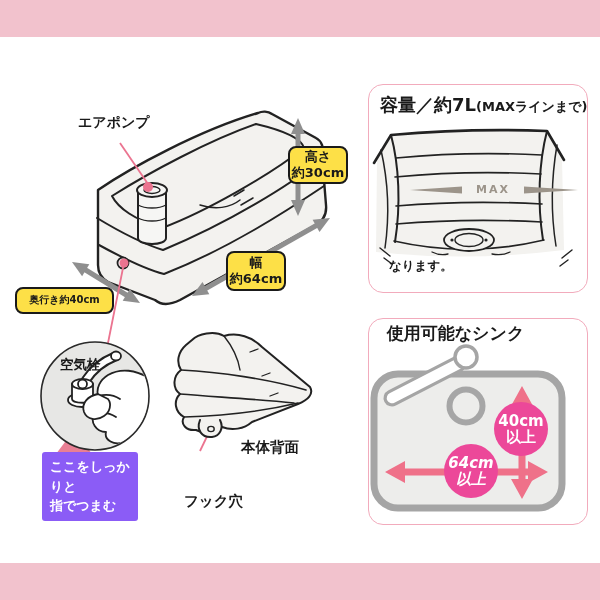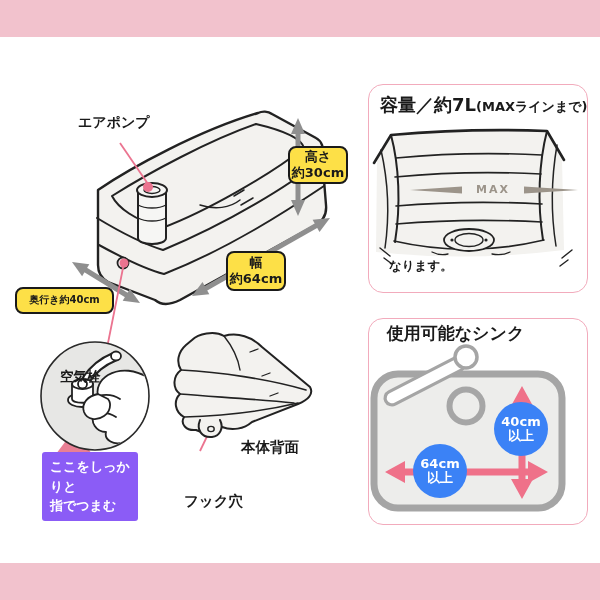--- a/index.html
+++ b/index.html
@@ -14,38 +14,38 @@
   #art{position:absolute;left:0;top:0;z-index:2;}
   .txt{position:absolute;z-index:3;color:#1A1A1A;font-weight:bold;}
   .pre{white-space:pre-line;}
   .dimbox{position:absolute;z-index:3;background:#fde047;border:2px solid #1A1A1A;border-radius:8px;
           display:flex;align-items:center;justify-content:center;text-align:center;
           font-weight:bold;color:#1A1A1A;box-sizing:border-box;line-height:1.25;}
   #air-pump-label{left:78px;top:114px;font-size:14px;}
   #height-box{left:288px;top:146px;width:60px;height:38px;font-size:13px;}
   #width-box{left:226px;top:251px;width:60px;height:40px;font-size:13px;}
   #depth-box{left:15px;top:271px;width:99px;height:27px;font-size:10px;margin-top:16px;}
-  #valve-label{left:60px;top:368px;font-size:13.5px;}
+  #valve-label{left:60px;top:356px;font-size:13.5px;}
   #pinch-callout{position:absolute;left:42px;top:452px;width:96px;z-index:3;background:#8b5cf6;
                  color:#ffffff;font-weight:bold;font-size:13px;line-height:1.5;padding:5px 8px;
                  border-radius:3px;box-sizing:border-box;}
   #hook-label{left:184px;top:452px;font-size:14.5px;margin-top:40px;}
   #back-label{left:241px;top:438px;font-size:14.5px;text-align:center;}
   #capacity-title{left:380px;top:93px;font-size:18px;}
   #capacity-title .sub{font-size:13px;}
   #max-label{left:462px;top:183px;width:62px;text-align:center;font-size:11px;
              letter-spacing:2px;color:#9C948A;}
   #capacity-note{left:376px;top:257px;font-size:12.5px;line-height:1.45;}
   #capacity-note .l2{margin-left:13px;}
   #sink-title{left:368px;top:322px;width:175px;text-align:center;font-size:17px;}
   .pink-circle{position:absolute;z-index:4;width:54px;height:54px;border-radius:50%;
-               background:#3b82f6;color:#ffffff;font-weight:bold;font-size:13px;line-height:1.1;
+               background:#ec4899;color:#ffffff;font-weight:bold;font-size:15px;line-height:1.1;
                display:flex;align-items:center;justify-content:center;text-align:center;}
   #circle-40{left:494px;top:402px;}
-  #circle-64{left:413px;top:444px;}
+  #circle-64{left:444px;top:444px;font-style:italic;}
 </style>
 </head>
 <body>
 
 <div id="stage">
 
   <div id="band-top" class="band"></div>
   <div id="band-bottom" class="band"></div>
 
   <div id="capacity-box" class="pbox"></div>

